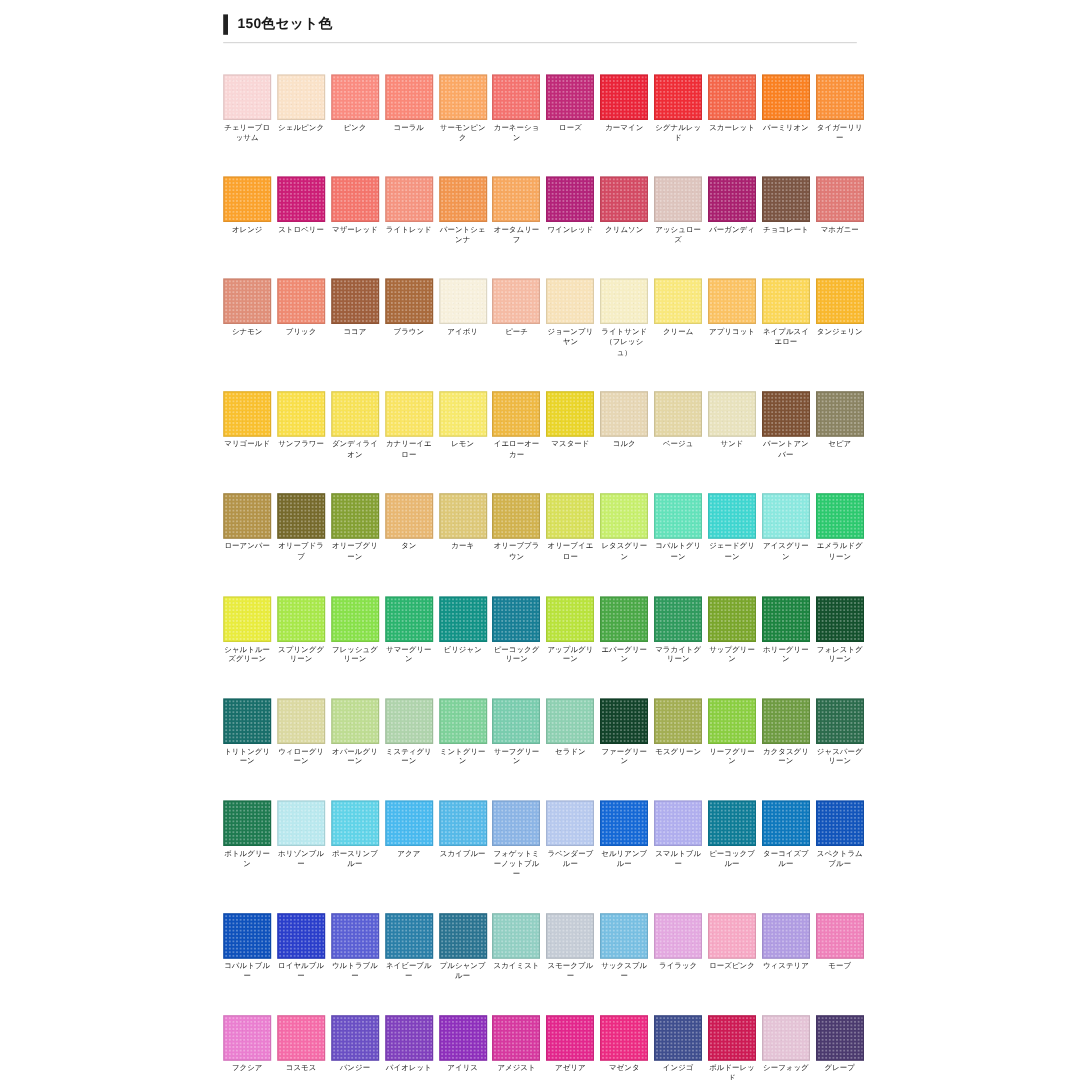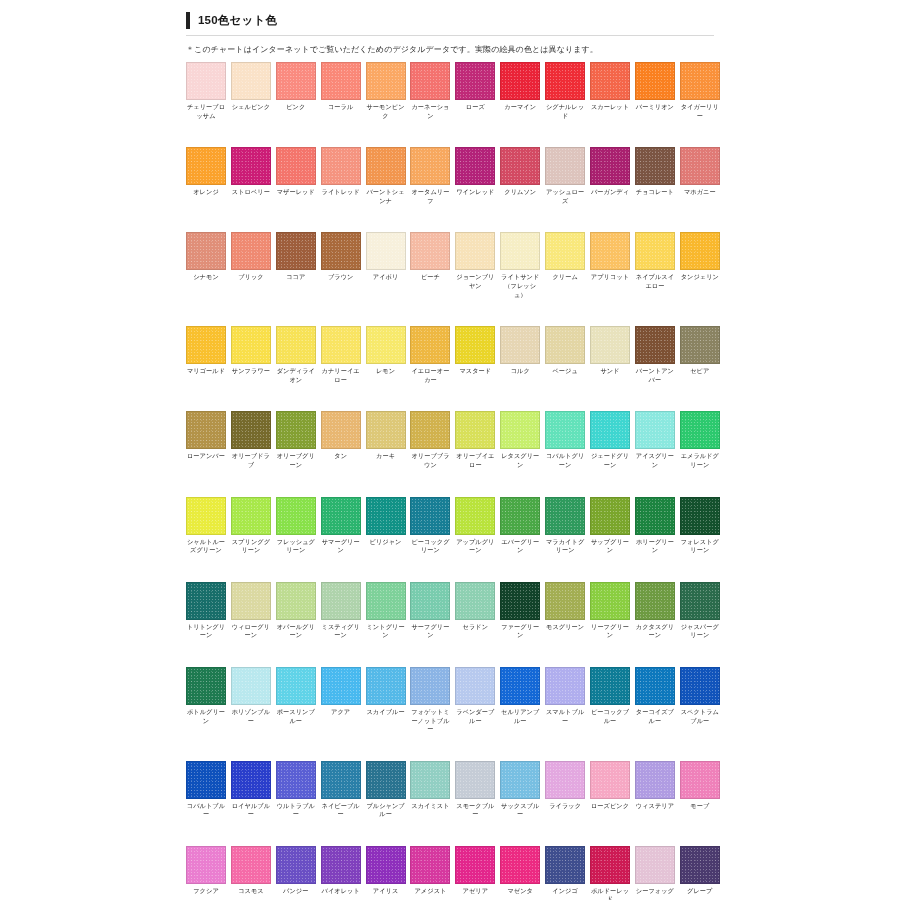--- a/index.html
+++ b/index.html
@@ -109,21 +109,20 @@
 <body>
 
 <div id="page">
 
   <div class="header-wrap">
     <div class="title-row">
       <div class="title-bar"></div>
       <div class="page-title">150色セット色</div>
     </div>
     <div class="title-rule"></div>
-    <div class="note">＊このチャートはインターネットでご覧いただくためのデジタルデータです。実際の絵具の色とは異なります。</div>
   </div>
 
   <div class="grid" id="swatch-grid">
       <div class="row">
         <div class="cell">
           <div class="swatch" style="background-color: rgb(249, 214, 214);"></div>
           <div class="label">チェリーブロッサム</div>
         </div>
         <div class="cell">
           <div class="swatch" style="background-color: rgb(250, 226, 200);"></div>

